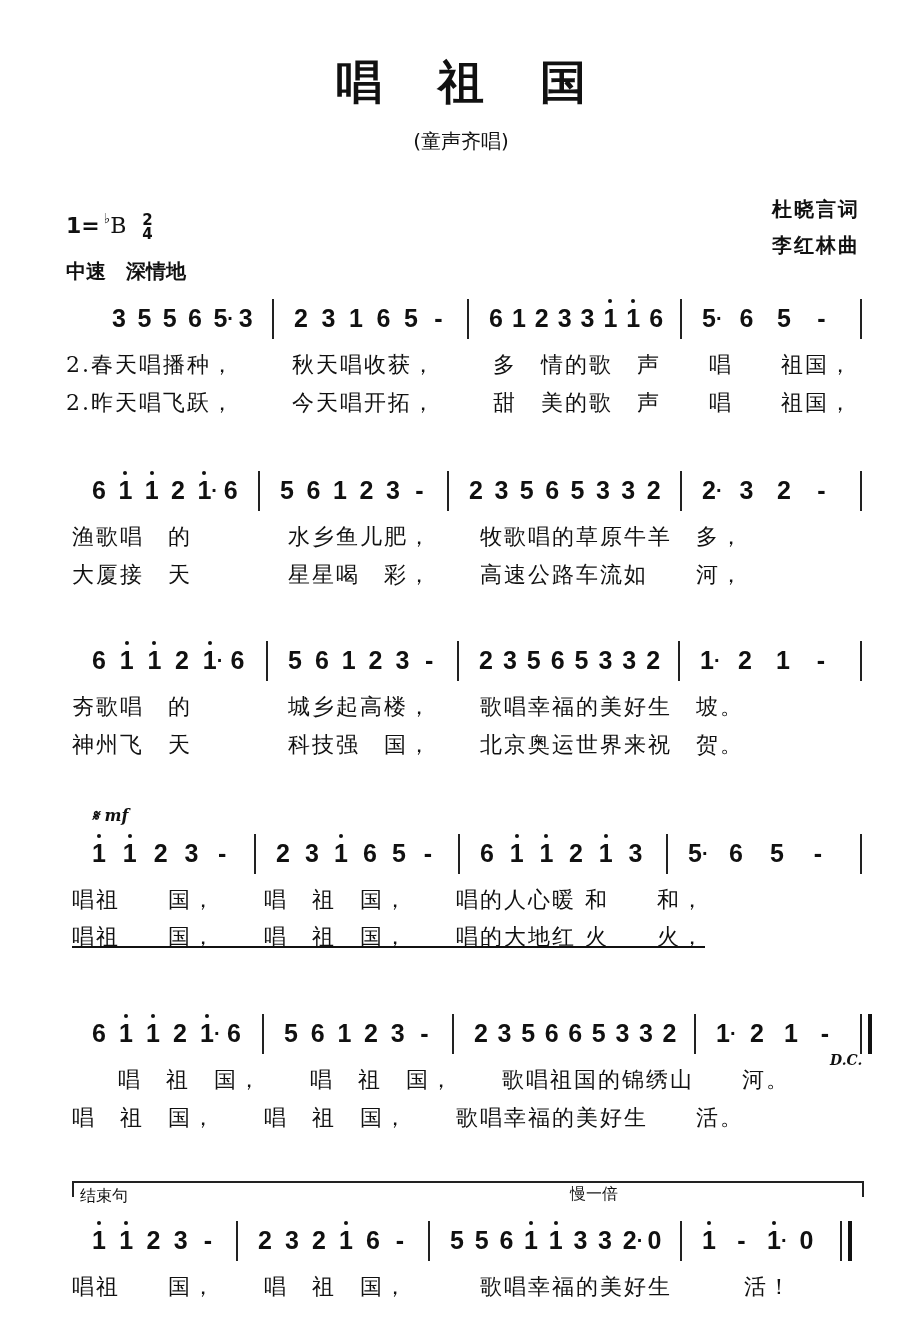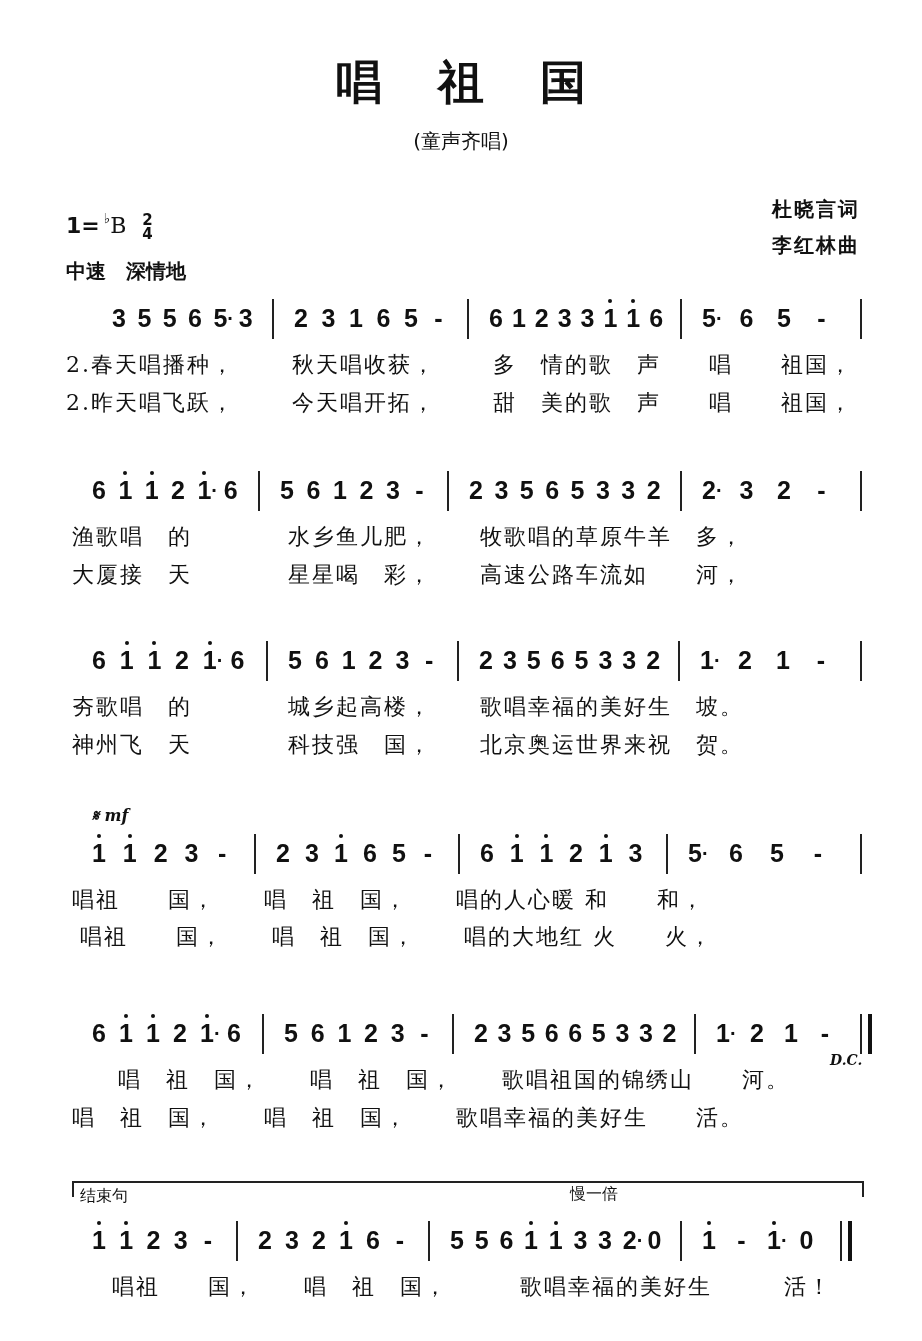--- a/index.html
+++ b/index.html
@@ -152,21 +152,21 @@
     <div class="note abs" style="left: 505.667px; top: 838px;"><span>1</span><span class="dot-hi"></span></div>
     <div class="note abs" style="left: 535.333px; top: 838px;"><span>1</span><span class="dot-hi"></span></div>
     <div class="note abs" style="left: 565px; top: 838px;"><span>2</span></div>
     <div class="note abs" style="left: 594.667px; top: 838px;"><span>1</span><span class="dot-hi"></span></div>
     <div class="note abs" style="left: 624.333px; top: 838px;"><span>3</span></div>
     <div class="note abs" style="left: 684px; top: 838px;"><span>5</span><span class="aug">·</span></div>
     <div class="note abs" style="left: 725px; top: 838px;"><span>6</span></div>
     <div class="note abs" style="left: 766px; top: 838px;"><span>5</span></div>
     <div class="note abs" style="left: 807px; top: 838px;"><span>-</span></div>
     <div class="lyric" style="left: 72px; top: 885px;">唱祖　　国，　　唱　祖　国，　　唱的人心暖 和　　和，</div>
-    <div class="lyric" style="left: 80px; top: 922px;">唱祖　　国，　　唱　祖　国，　　唱的大地红 火　　火，</div>
+    <div class="lyric" style="left: 72px; top: 922px; text-decoration: underline;">唱祖　　国，　　唱　祖　国，　　唱的大地红 火　　火，</div>
     <div class="barline" style="left: 262px; top: 1014px;"></div>
     <div class="barline" style="left: 452px; top: 1014px;"></div>
     <div class="barline" style="left: 694px; top: 1014px;"></div>
     <div class="barline double" style="left: 860px; top: 1014px;"></div>
     <div class="note abs" style="left: 88px; top: 1018px;"><span>6</span></div>
     <div class="note abs" style="left: 115px; top: 1018px;"><span>1</span><span class="dot-hi"></span></div>
     <div class="note abs" style="left: 142px; top: 1018px;"><span>1</span><span class="dot-hi"></span></div>
     <div class="note abs" style="left: 169px; top: 1018px;"><span>2</span></div>
     <div class="note abs" style="left: 196px; top: 1018px;"><span>1</span><span class="dot-hi"></span><span class="aug">·</span></div>
     <div class="note abs" style="left: 223px; top: 1018px;"><span>6</span></div>
@@ -212,20 +212,20 @@
     <div class="note abs" style="left: 520px; top: 1225px;"><span>1</span><span class="dot-hi"></span></div>
     <div class="note abs" style="left: 544.667px; top: 1225px;"><span>1</span><span class="dot-hi"></span></div>
     <div class="note abs" style="left: 569.333px; top: 1225px;"><span>3</span></div>
     <div class="note abs" style="left: 594px; top: 1225px;"><span>3</span></div>
     <div class="note abs" style="left: 618.667px; top: 1225px;"><span>2</span><span class="aug">·</span></div>
     <div class="note abs" style="left: 643.333px; top: 1225px;"><span>0</span></div>
     <div class="note abs" style="left: 698px; top: 1225px;"><span>1</span><span class="dot-hi"></span></div>
     <div class="note abs" style="left: 730.5px; top: 1225px;"><span>-</span></div>
     <div class="note abs" style="left: 763px; top: 1225px;"><span>1</span><span class="dot-hi"></span><span class="aug">·</span></div>
     <div class="note abs" style="left: 795.5px; top: 1225px;"><span>0</span></div>
-    <div class="lyric" style="left: 72px; top: 1272px; margin-left: 40px;">唱祖　　国，　　唱　祖　国，　　　歌唱幸福的美好生　　　活！</div>
+    <div class="lyric" style="left: 72px; top: 1272px;">唱祖　　国，　　唱　祖　国，　　　歌唱幸福的美好生　　　活！</div>
   </div>
 
 <div class="abs small" style="left:92px;top:806px;font-style:italic;font-weight:bold;font-family:'DejaVu Serif',serif">𝄋 mf</div>
 <div class="abs dc" style="left:830px;top:1052px">D.C.</div>
 <div class="abs bracket" style="left:72px;top:1181px;width:788px"></div>
 <div class="abs small" style="left:80px;top:1186px;font-family:'DejaVu Serif',serif">结束句</div>
 <div class="abs small" style="left:570px;top:1184px;font-family:Liberation Sans, sans-serif">慢一倍</div>
 
 </body></html>

